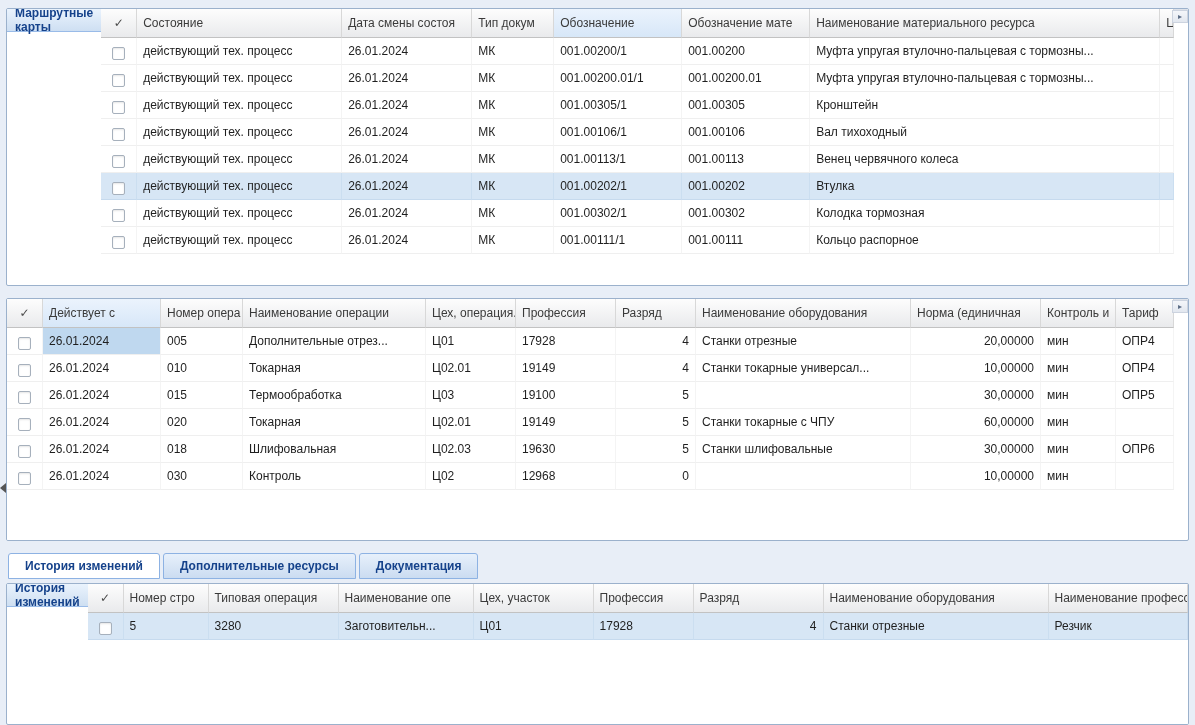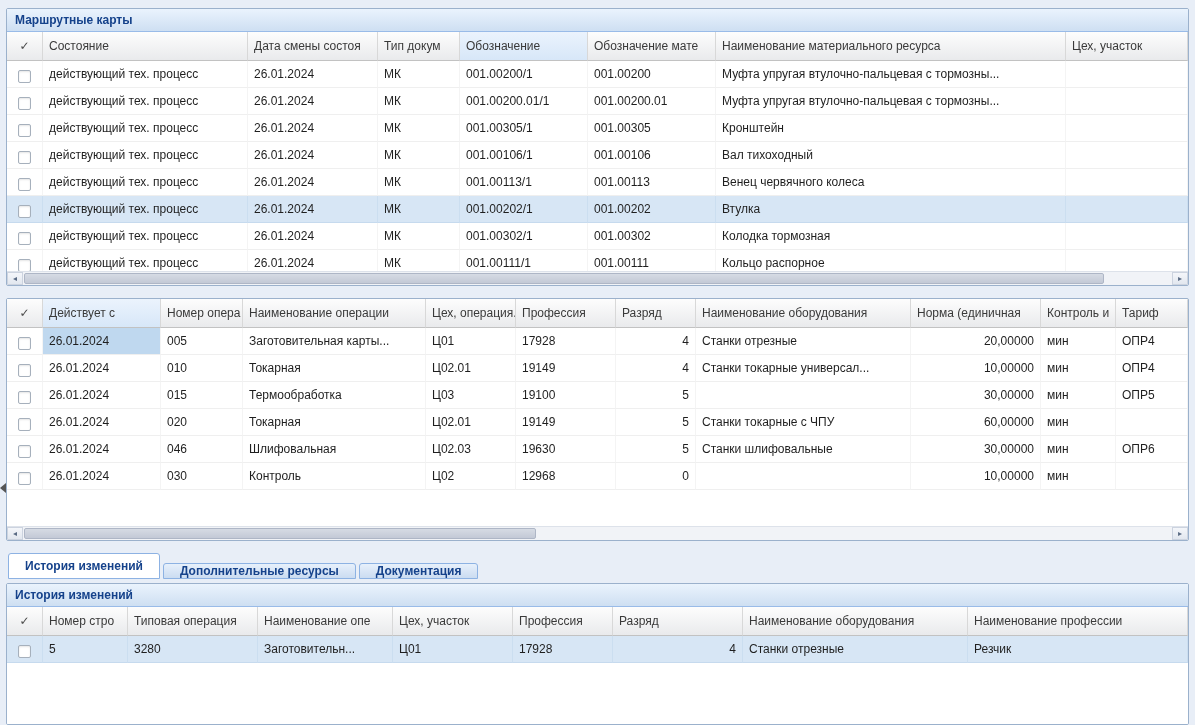--- a/index.html
+++ b/index.html
@@ -5,21 +5,21 @@
   *{box-sizing:border-box;margin:0;padding:0}
   html,body{width:1195px;height:725px}
   body{
     background:#E8EEF7;
     font-family:"Liberation Sans","DejaVu Sans",sans-serif;
     font-size:12px;color:#1f1f1f;overflow:hidden;
   }
   .page{position:relative;width:1195px;height:725px;padding:8px 6px 0}
   .panel{
     background:#fff;border:1px solid #9BB1CC;
-    display:flex;flex-direction:column;overflow:hidden;border-radius:2px;
+    display:flex;flex-direction:row;overflow:hidden;border-radius:2px;
   }
   .panel-a{height:278px;margin-bottom:12px}
   .panel-b{height:243px;margin-bottom:12px}
   .panel-c{height:142px}
   .panel-header{
     flex:0 0 23px;height:23px;
     background:linear-gradient(#EAF3FD,#CEDFF2);
     border-bottom:1px solid #99BBE8;
     display:flex;align-items:center;padding:0 8px;
     font-weight:bold;color:#15428B;
@@ -69,21 +69,21 @@
   .thumb-long{left:17px;width:1080px}
   .thumb-mid{left:17px;width:512px}
   
   .tabstrip{height:26px;margin-bottom:4px;display:flex;align-items:flex-end;padding-left:2px}
   .tab{
     margin-right:3px;padding:0 16px;display:flex;align-items:center;
     border:1px solid #8DB2E3;border-radius:3px 3px 0 0;
     color:#15428B;font-weight:bold;cursor:pointer;white-space:nowrap;
   }
   .tab.active{height:26px;background:#fff}
-  .tab.inactive{height:16px;background:linear-gradient(#E7F0FB,#CBDCF1)}
+  .tab.inactive{height:26px;background:linear-gradient(#E7F0FB,#CBDCF1)}
   
   .collapse-arrow{
     position:absolute;left:0;top:483;
     width:0;height:0;
     border-top:5px solid transparent;border-bottom:5px solid transparent;
     border-right:6px solid #555;cursor:pointer;
   }
 </style>
 </head>
 <body>
@@ -238,21 +238,21 @@
               <th>Норма (единичная</th>
               <th>Контроль и</th>
               <th>Тариф</th>
             </tr>
           </thead>
           <tbody>
             <tr>
               <td class="sel-c"><span class="checkbox"></span></td>
               <td class="focused">26.01.2024</td>
               <td>005</td>
-              <td>Заготовительная карты...</td>
+              <td>Дополнительные отрез...</td>
               <td>Ц01</td>
               <td>17928</td>
               <td class="num">4</td>
               <td>Станки отрезные</td>
               <td class="num">20,00000</td>
               <td>мин</td>
               <td>ОПР4</td>
             </tr>
             <tr>
               <td class="sel-c"><span class="checkbox"></span></td>
@@ -289,21 +289,21 @@
               <td>19149</td>
               <td class="num">5</td>
               <td>Станки токарные с ЧПУ</td>
               <td class="num">60,00000</td>
               <td>мин</td>
               <td></td>
             </tr>
             <tr>
               <td class="sel-c"><span class="checkbox"></span></td>
               <td>26.01.2024</td>
-              <td>046</td>
+              <td>018</td>
               <td>Шлифовальная</td>
               <td>Ц02.03</td>
               <td>19630</td>
               <td class="num">5</td>
               <td>Станки шлифовальные</td>
               <td class="num">30,00000</td>
               <td>мин</td>
               <td>ОПР6</td>
             </tr>
             <tr>

